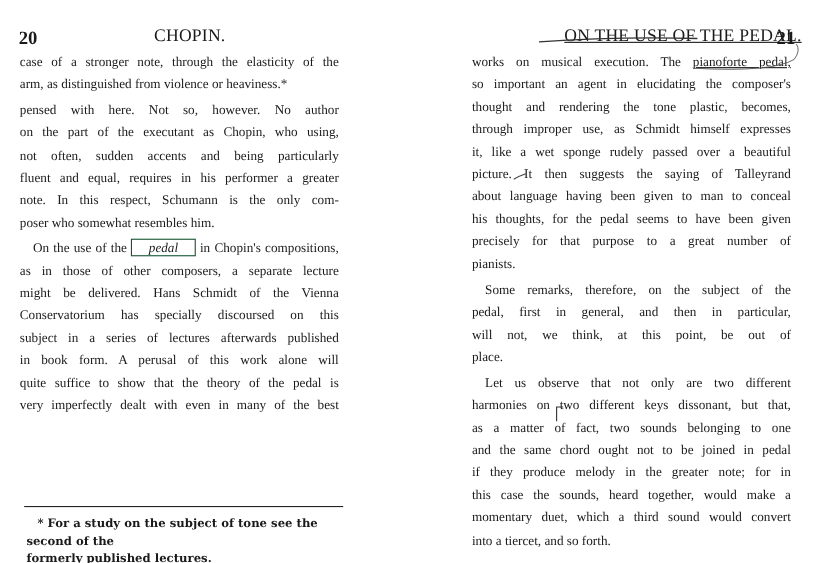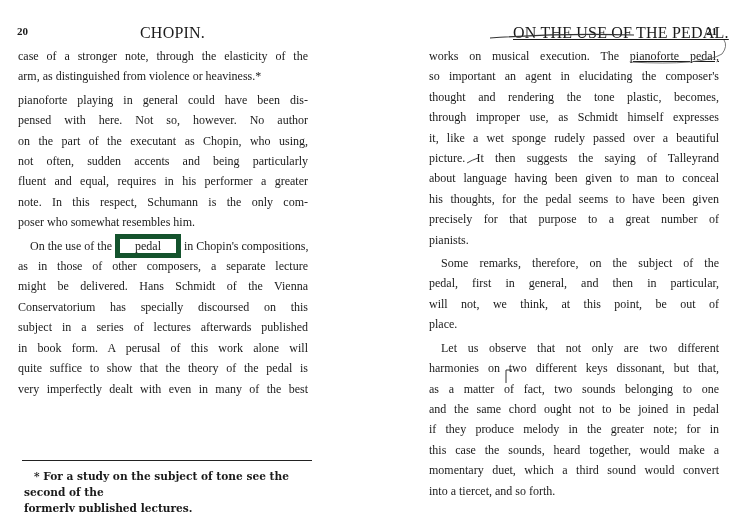--- a/index.html
+++ b/index.html
@@ -6,54 +6,53 @@
   body {
     width: 743px; height: 512px; background: #ffffff; overflow: hidden;
     position: relative; color: #1a1a1a;
     font-family: "Liberation Serif", "DejaVu Serif", serif;
   }
   .page { position: absolute; top: 0; height: 512px; }
   .page.left { left: 0; width: 372px; }
   .page.right { left: 372px; width: 371px; }
 
   .header { position: absolute; top: 24px; font-size: 16px; letter-spacing: 0.2px; }
-  .pn { position: absolute; top: 25px; font-size: 11px; font-weight: bold; }
+  .pn { position: absolute; top: 25px; font-size: 17px; font-weight: bold; }
   .left .pn { left: 17px; }
   .left .header { left: 140px; }
   .right .header { left: 141px; text-decoration: underline; }
   .right .pn { left: 334px; }
 
   .body { position: absolute; font-size: 12px; line-height: 20.4px; text-align: justify; }
   .left .body { left: 18px; top: 46px; width: 290px; }
   .right .body { left: 57px; top: 46px; width: 290px; }
   .body p { margin: 0 0 3px 0; text-indent: 0; }
   .line { display: block; text-align: justify; text-align-last: justify; white-space: nowrap; }
   .line.last { text-align-last: left; }
-  .boxed { border: 5px solid #14532d; padding: 0 15px; }
+  .boxed { border: 1px solid #14532d; padding: 0 15px; font-style: italic; }
   .ul { text-decoration: underline; }
 
   .rule { position: absolute; left: 22px; top: 460px; width: 290px; height: 1px; border-top: 1.5px solid #222; }
   .footnote { position: absolute; left: 24px; top: 468px; width: 290px; font-size: 10.6px; line-height: 16px; font-weight: bold; font-family: "DejaVu Serif", serif; }
   .footnote .l1 { text-indent: 10px; display: block; }
   .pencil { position: absolute; pointer-events: none; }
 </style>
 </head>
 <body>
 
 <div class="page left">
   <span class="pn">20</span>
   <span class="header">CHOPIN.</span>
 
   <div class="body">
     <p>
       <span class="line">case of a stronger note, through the elasticity of the</span>
       <span class="line last">arm, as distinguished from violence or heaviness.*</span>
     </p>
     <p>
-      <span class="line">pianoforte playing in general could have been dis-</span>
       <span class="line">pensed with here.  Not so, however.  No author</span>
       <span class="line">on the part of the executant as Chopin, who using,</span>
       <span class="line">not often, sudden accents and being particularly</span>
       <span class="line">fluent and equal, requires in his performer a greater</span>
       <span class="line">note.  In this respect, Schumann is the only com-</span>
       <span class="line last">poser who somewhat resembles him.</span>
     </p>
     <p>
       <span class="line" style="padding-left:12px"><span>On the use of the </span><span class="boxed">pedal</span><span> in Chopin's compositions,</span></span>
       <span class="line">as in those of other composers, a separate lecture</span>

